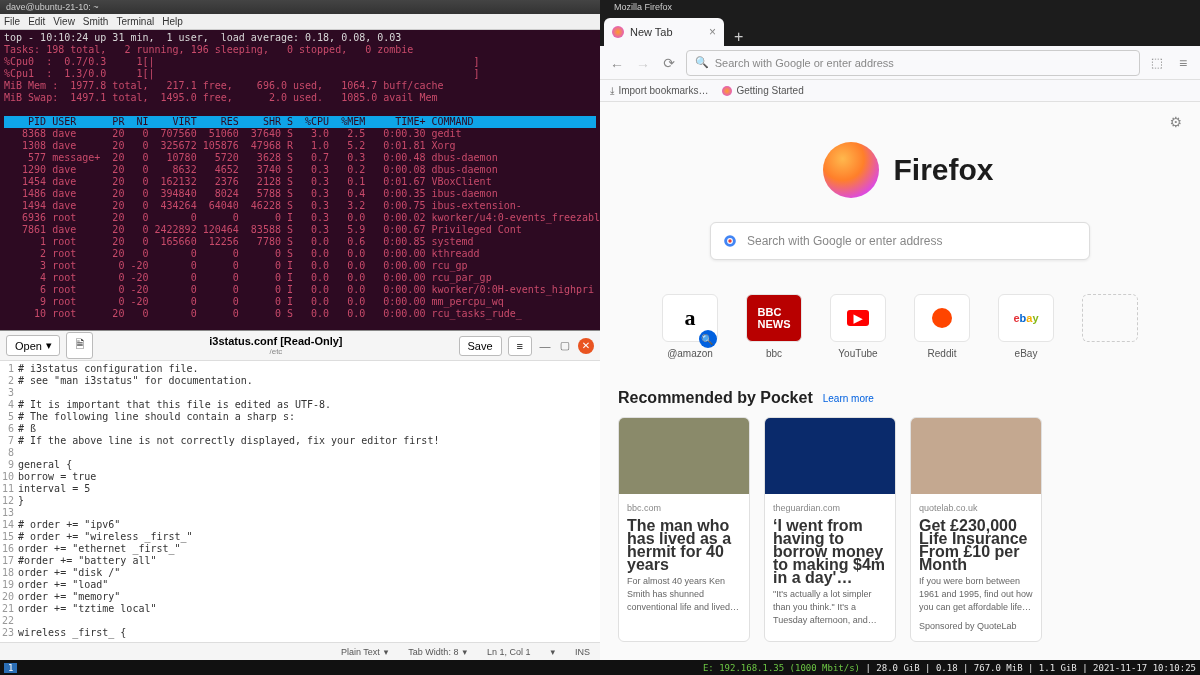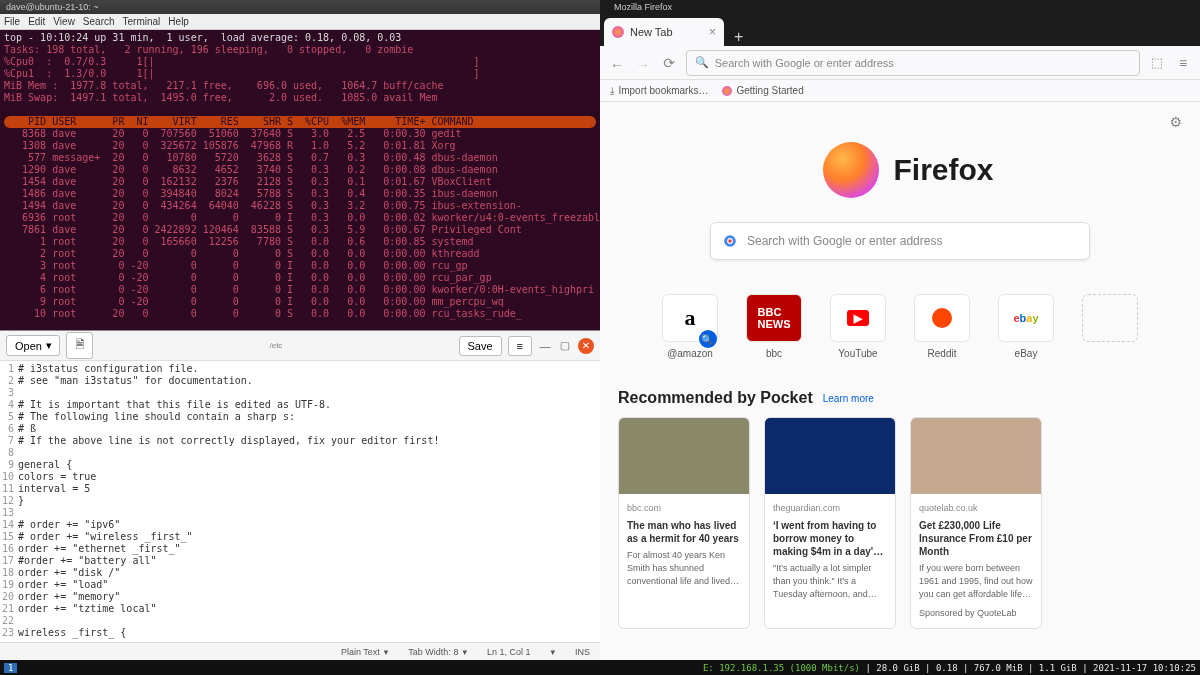--- a/index.html
+++ b/index.html
@@ -10,21 +10,21 @@
 .statusbar .ws{background:#2b6eb5;color:#fff;padding:0 4px;margin-right:4px;}
 .statusbar .right{margin-left:auto;color:#e6e6e6;}
 .statusbar .ip{color:#6cc644;}
 .term{background:#2d0a22;height:330px;display:flex;flex-direction:column;}
 .titlebar{background:linear-gradient(#444,#333);color:#ccc;font:9px sans-serif;padding:2px 6px;height:14px;}
 .menubar{background:#f0f0f0;color:#333;font:10px sans-serif;padding:2px 4px;height:16px;display:flex;gap:8px;border-bottom:1px solid #ccc;}
 .menubar span{cursor:default;}
 .term-body{flex:1;background:#2d0a22;padding:2px 4px;font:10px/12px 'DejaVu Sans Mono',monospace;color:#d8d8d8;overflow:hidden;white-space:pre;}
 .tr{color:#c84a6a;}
 .tw{color:#d8d8d8;}
-.th{color:#2d0a22;background:#c2410c;display:inline-block;width:100%;border-radius:6px;}
+.th{color:#2d0a22;background:#0ea5e9;display:inline-block;width:100%;}
 .editor{height:330px;background:#fff;display:flex;flex-direction:column;border-top:1px solid #888;}
 .ed-toolbar{height:30px;background:#f5f5f5;border-bottom:1px solid #ddd;display:flex;align-items:center;padding:0 6px;gap:6px;font:11px sans-serif;}
 .ed-btn{border:1px solid #bbb;background:#fff;border-radius:3px;padding:3px 8px;cursor:pointer;display:flex;align-items:center;gap:4px;}
 .ed-title{flex:1;text-align:center;font-weight:bold;font-size:11px;}
 .ed-close{width:16px;height:16px;background:#e95420;border-radius:50%;color:#fff;display:flex;align-items:center;justify-content:center;font-size:10px;cursor:pointer;}
 .ed-min,.ed-max{width:14px;height:14px;display:flex;align-items:center;justify-content:center;color:#666;cursor:pointer;}
 .ed-body{flex:1;background:#fff;font:10px/12px monospace;color:#333;overflow:hidden;padding:2px 0;}
 .ed-line{display:flex;}
 .ed-ln{width:18px;text-align:right;color:#999;padding-right:4px;user-select:none;}
 .ed-status{height:18px;background:#f5f5f5;border-top:1px solid #ddd;font:9px sans-serif;display:flex;align-items:center;padding:0 10px;gap:20px;color:#555;}
@@ -52,35 +52,35 @@
 .site-tile{width:56px;height:48px;background:#fff;border:1px solid #e5e5e5;border-radius:6px;display:flex;align-items:center;justify-content:center;font:bold 11px sans-serif;}
 .site-label{font:10px sans-serif;color:#555;}
 .pocket-h{display:flex;align-items:center;gap:10px;margin:30px 0 10px 18px;font:12px sans-serif;}
 .pocket-h b{font-weight:600;color:#222;font-size:16px;}
 .pocket-h a{color:#0060df;font-size:10px;cursor:pointer;}
 .cards{display:flex;gap:14px;padding:0 18px;}
 .card{width:132px;background:#fff;border:1px solid #e0e0e0;border-radius:6px;overflow:hidden;cursor:pointer;}
 .card-img{height:76px;background:#888;}
 .card-body{padding:8px;font:10px/13px sans-serif;color:#333;}
 .card-src{color:#888;font-size:9px;margin-bottom:4px;}
-.card-title{font-weight:600;font-size:10px;margin-bottom:4px;}
+.card-title{font-weight:600;font-size:16px;margin-bottom:4px;}
 .card-desc{color:#666;font-size:9px;}
 svg{display:block;}
 </style>
 </head>
 <body>
 
 <div class="left-col">
   <div class="term">
     <div class="titlebar">dave@ubuntu-21-10: ~</div>
     <div class="menubar">
       <span>File</span>
       <span>Edit</span>
       <span>View</span>
-      <span>Search</span>
+      <span>Smith</span>
       <span>Terminal</span>
       <span>Help</span>
     </div>
     <div class="term-body"><span class="tw">top - 10:10:24 up 31 min,  1 user,  load average: 0.18, 0.08, 0.03</span>
 <span class="tr">Tasks: 198 total,   2 running, 196 sleeping,   0 stopped,   0 zombie</span>
 <span class="tr">%Cpu0  :  0.7/0.3     1[|                                                     ]</span>
 <span class="tr">%Cpu1  :  1.3/0.0     1[|                                                     ]</span>
 <span class="tr">MiB Mem :  1977.8 total,   217.1 free,    696.0 used,   1064.7 buff/cache</span>
 <span class="tr">MiB Swap:  1497.1 total,  1495.0 free,      2.0 used.   1085.0 avail Mem</span>
 
@@ -104,20 +104,21 @@
   </div>
 
   <div class="editor">
     <div class="ed-toolbar">
       <div class="ed-btn">
           <span>Open</span>
           <span>▾</span>
         </div>
       <div class="ed-btn">🗎</div>
       <div class="ed-title">
+        <div>i3status.conf [Read-Only]</div>
         <div style="font-weight:normal;font-size:8px;color:#888;">/etc</div>
       </div>
       <div class="ed-btn">Save</div>
       <div class="ed-btn">≡</div>
       <div class="ed-min">—</div>
       <div class="ed-max">▢</div>
       <div class="ed-close">✕</div>
     </div>
     <div class="ed-body" id="ed-body">
         <div class="ed-line">
@@ -151,21 +152,21 @@
         <div class="ed-line">
           <span class="ed-ln">8</span>
           <span></span>
         </div>
         <div class="ed-line">
           <span class="ed-ln">9</span>
           <span>general {</span>
         </div>
         <div class="ed-line">
           <span class="ed-ln">10</span>
-          <span>        colors = true</span>
+          <span>        borrow = true</span>
         </div>
         <div class="ed-line">
           <span class="ed-ln">11</span>
           <span>        interval = 5</span>
         </div>
         <div class="ed-line">
           <span class="ed-ln">12</span>
           <span>}</span>
         </div>
         <div class="ed-line">

